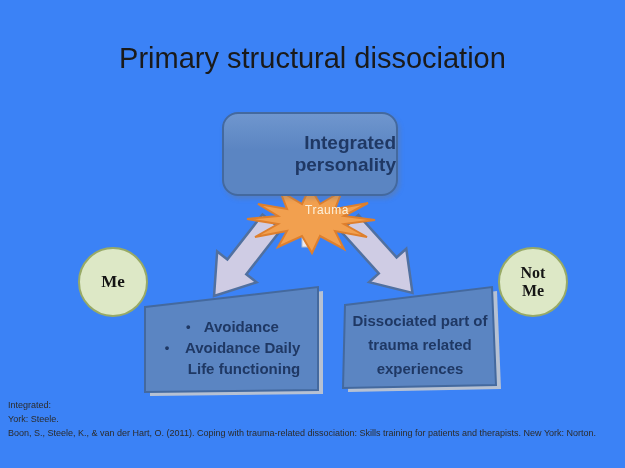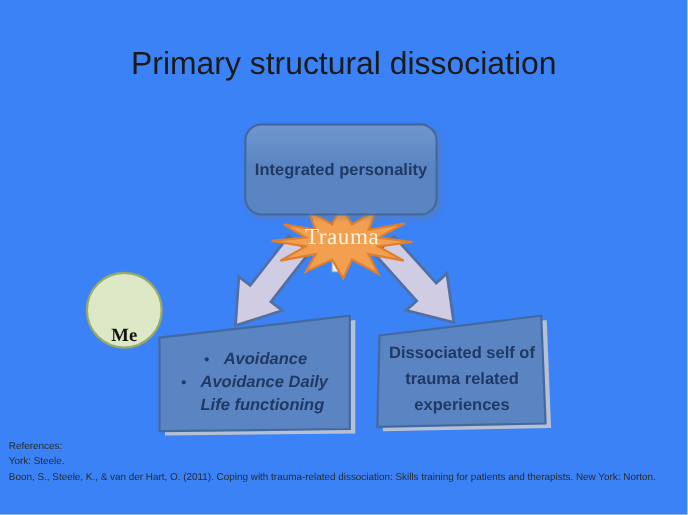--- a/index.html
+++ b/index.html
@@ -30,57 +30,57 @@
   #integrated-box {
     left: 222px; top: 112px; width: 176px; height: 84px;
     box-sizing: border-box;
     background: linear-gradient(180deg, #6f96ce 0%, var(--shape_blue) 45%);
     border: 2px solid var(--shape_blue_border);
     border-radius: 16px;
     display: flex; align-items: center; justify-content: center;
     box-shadow: 2px 3px 4px rgba(120,120,120,0.35);
   }
   #integrated-box .box-label {
-    font-size: 15px; font-weight: bold; color: var(--text_navy); text-align: right;
+    font-size: 19px; font-weight: bold; color: var(--text_navy); text-align: right;
   }
 
   
   #trauma-label {
-    left: 256px; top: 203px; width: 110px;
+    left: 272px; top: 203px; width: 110px;
     text-align: center;
-    font-family: Liberation Serif, serif;
-    font-size: 21px;
+    font-family: Liberation Sans, sans-serif;
+    font-size: 12px;
     letter-spacing: 0.5px;
     color: var(--star_text);
   }
 
   
   .green-circle {
     box-sizing: border-box;
     width: 70px; height: 70px; border-radius: 50%;
     background: var(--circle_fill);
     border: 2px solid var(--circle_border);
-    display: flex; align-items: flex-end; justify-content: center;
+    display: flex; align-items: center; justify-content: center;
     font-family: "Liberation Serif", serif;
     color: #141414;
     font-weight: 600;
   }
   #me-circle  { left: 78px;  top: 247px; font-size: 17px; }
   #notme-circle { left: 498px; top: 247px; font-size: 16px; }
   #notme-circle .circle-label { display: inline-block; width: 36px; text-align: center; line-height: 1.15; }
 
   
   #left-shape-text {
     left: 150px; top: 316px; width: 165px;
     color: var(--text_navy);
     font-weight: bold; font-size: 15px; line-height: 21px;
   }
   .bullet-row { display: flex; justify-content: center; align-items: flex-start; gap: 13px; }
   .bullet-glyph { font-size: 13px; line-height: 21px; }
-  .bullet-text-wrap { display: inline-block; text-align: left; font-style: italic; }
+  .bullet-text-wrap { display: inline-block; text-align: right; }
   #bullet-text-2 { width: 118px; }
 
   
   #right-shape-text {
     left: 349px; top: 309px; width: 142px;
     text-align: center;
     color: var(--text_navy);
     font-weight: bold; font-size: 15px; line-height: 24px;
   }
 
@@ -124,33 +124,36 @@
   <div id="integrated-box" class="abs">
     <span class="box-label">Integrated personality</span>
   </div>
 
   <div id="trauma-label" class="abs">Trauma</div>
 
   <div id="me-circle" class="abs green-circle">
     <span class="circle-label">Me</span>
   </div>
 
+  <div id="notme-circle" class="abs green-circle">
+    <span class="circle-label">Not Me</span>
+  </div>
 
   <div id="left-shape-text" class="abs">
     <div class="bullet-row">
       <span class="bullet-glyph">•</span>
       <span class="bullet-text-wrap" id="bullet-text-1">Avoidance</span>
     </div>
     <div class="bullet-row">
       <span class="bullet-glyph">•</span>
       <span class="bullet-text-wrap" id="bullet-text-2">Avoidance Daily Life functioning</span>
     </div>
   </div>
 
-  <div id="right-shape-text" class="abs">Dissociated self of trauma related experiences</div>
+  <div id="right-shape-text" class="abs">Dissociated part of trauma related experiences</div>
 
   <div id="references" class="abs">
-    <div>References:</div>
+    <div>Integrated:</div>
     <div>York: Steele.</div>
     <div>Boon, S., Steele, K., &amp; van der Hart, O. (2011). Coping with trauma-related dissociation: Skills training for patients and therapists. New York: Norton.</div>
   </div>
 
 </div>
 
 </body></html>

